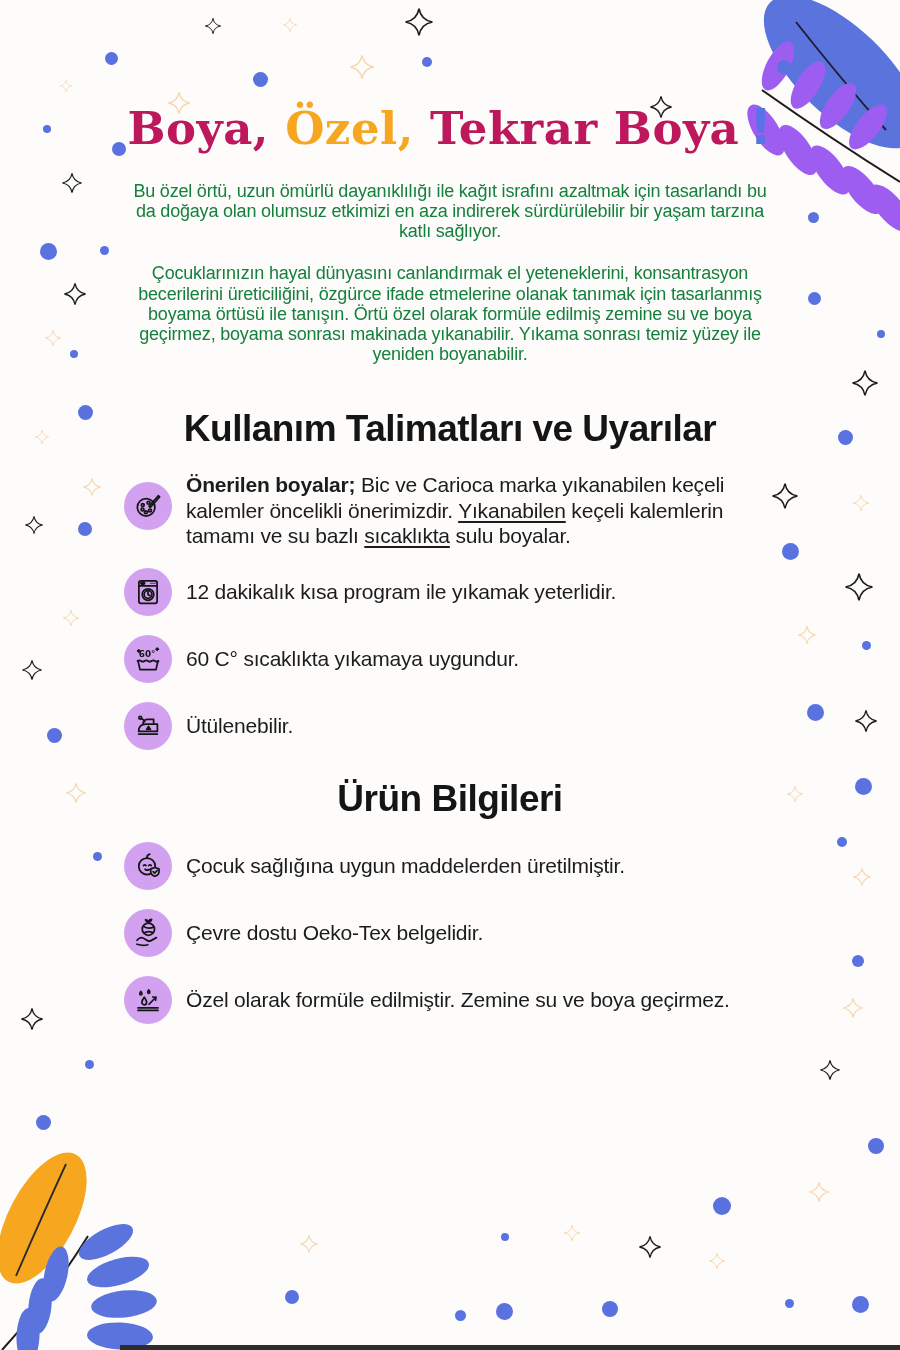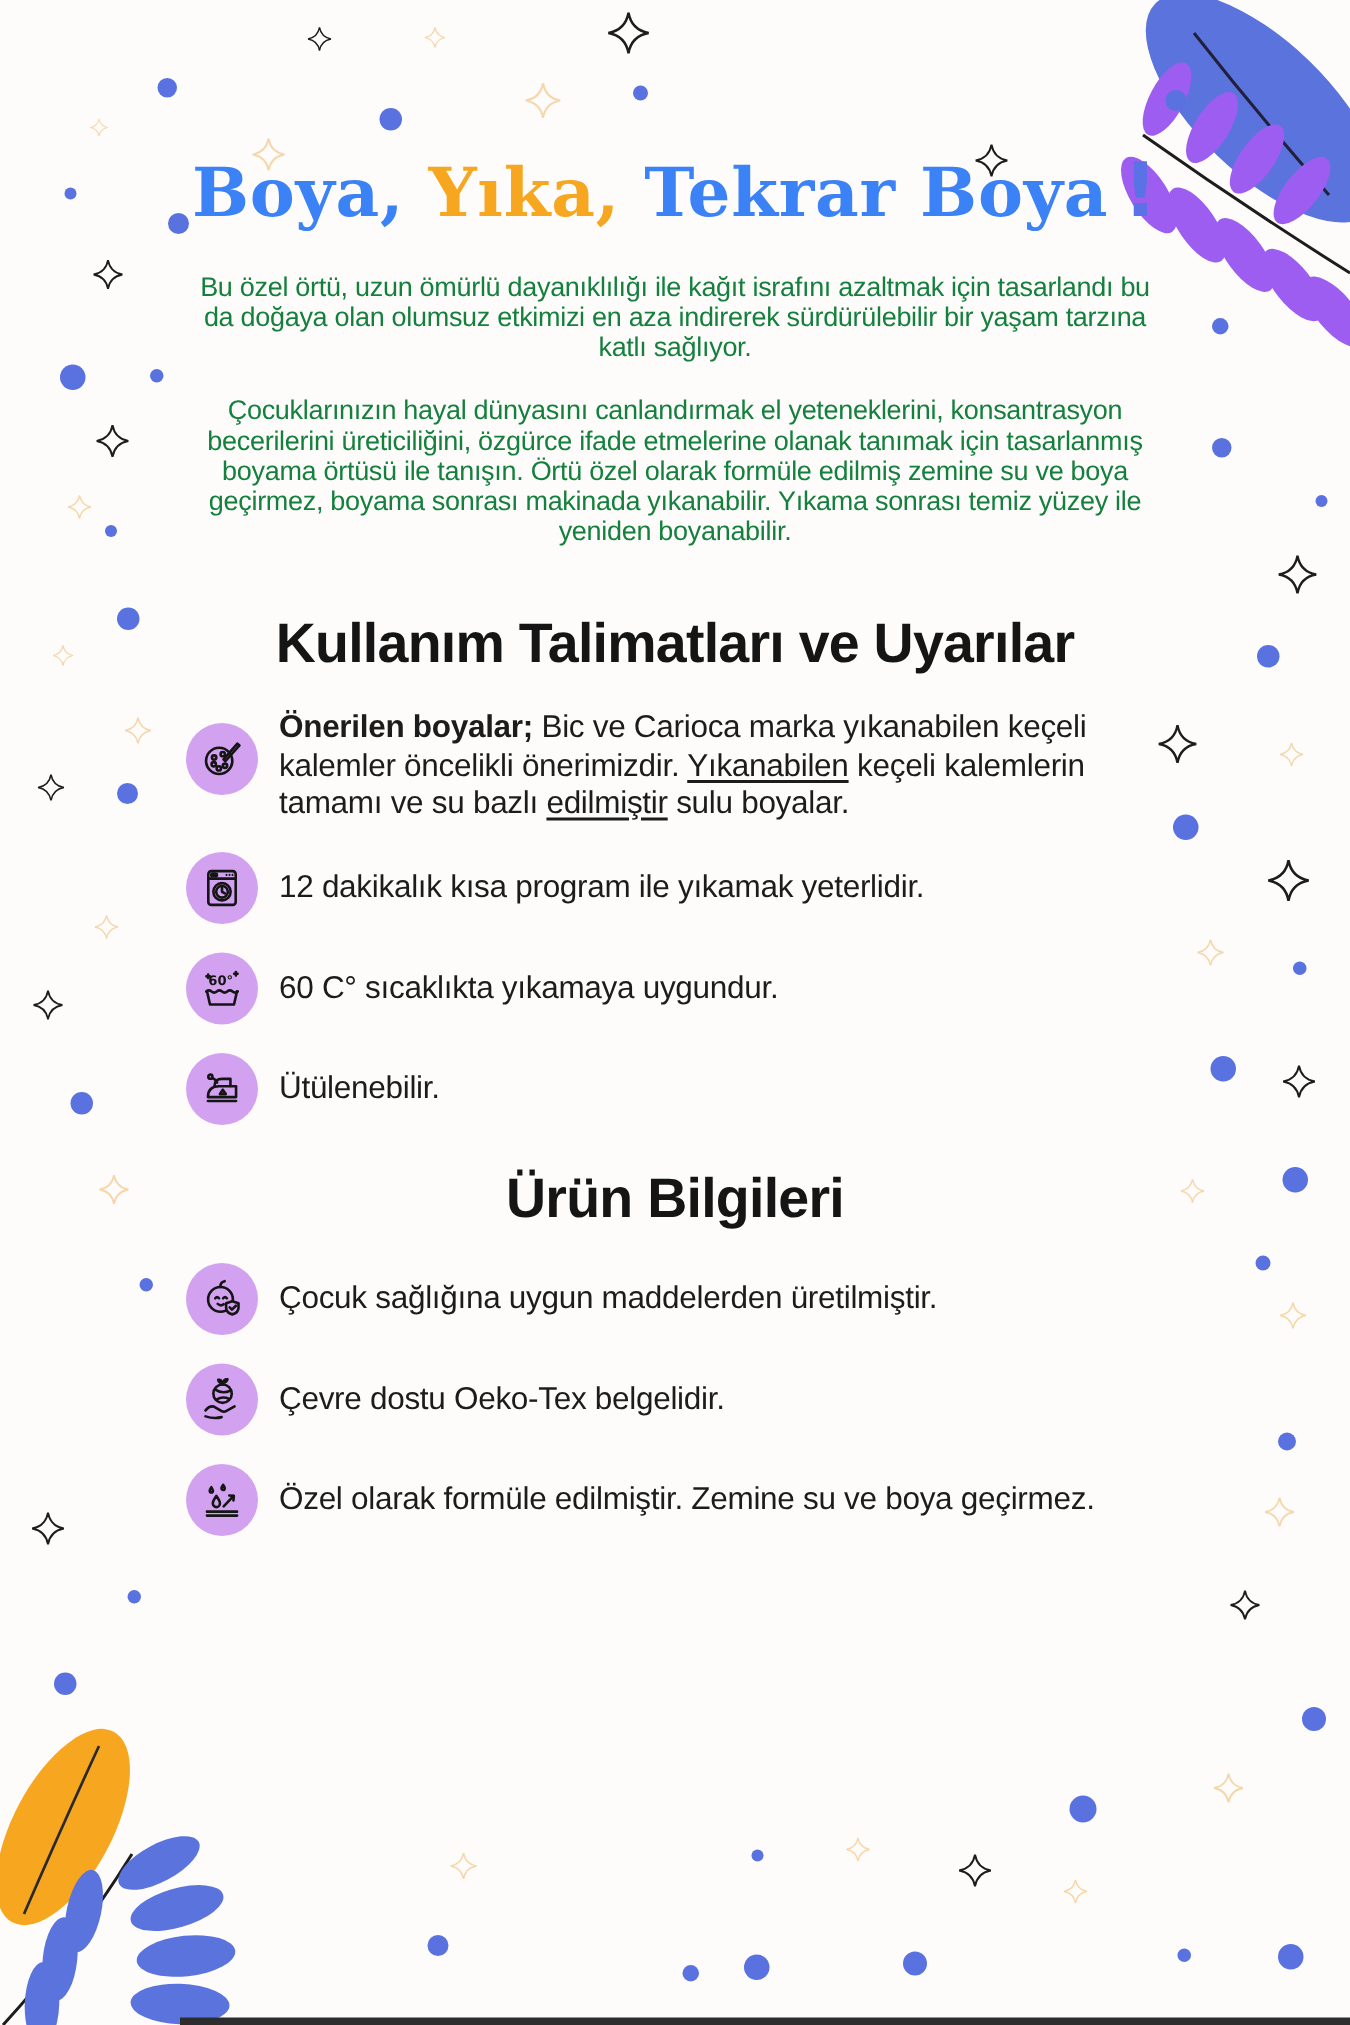--- a/index.html
+++ b/index.html
@@ -16,21 +16,21 @@
   
   .title{
     margin:100px auto 0;
     text-align:center;
     font-family:"DejaVu Serif","Liberation Serif",serif;
     font-weight:700;
     font-size:45px;
     letter-spacing:.5px;
     line-height:1.1;
   }
-  .t-blue{color:#3b82f6;}
+  .t-blue{color:#be185d;}
   .t-orange{color:#f7a61f;}
   .t-excl{
     font-family:"DejaVu Sans","Liberation Sans",sans-serif;
     font-weight:700;color:#5b72e6;font-size:50px;margin-left:10px;
   }
   
   .intro{
     margin:26px auto 0;
     width:645px;
     text-align:center;
@@ -243,21 +243,21 @@
         </svg></div>
       <div class="decor" style="left: 809px; top: 1182px; width: 20px; height: 20px;"><svg width="20" height="20" viewBox="0 0 100 100">
           <path d="M50 2 C55 30 70 45 98 50 C70 55 55 70 50 98 C45 70 30 55 2 50 C30 45 45 30 50 2 Z" fill="none" stroke="#f5d7ab" stroke-width="6"></path>
         </svg></div>
     </div>
 
   <div class="content">
 
     <h1 class="title">
       <span class="t-blue">Boya,</span>
-      <span class="t-orange">Yıka,</span>
+      <span class="t-orange">Özel,</span>
       <span class="t-blue">Tekrar Boya</span><span class="t-excl">!</span>
     </h1>
 
     <p class="intro">Bu özel örtü, uzun ömürlü dayanıklılığı ile kağıt israfını azaltmak için tasarlandı bu da doğaya olan olumsuz etkimizi en aza indirerek sürdürülebilir bir yaşam tarzına katlı sağlıyor.</p>
     <p class="intro second">Çocuklarınızın hayal dünyasını canlandırmak el yeteneklerini, konsantrasyon becerilerini üreticiliğini, özgürce ifade etmelerine olanak tanımak için tasarlanmış boyama örtüsü ile tanışın. Örtü özel olarak formüle edilmiş zemine su ve boya geçirmez, boyama sonrası makinada yıkanabilir. Yıkama sonrası temiz yüzey ile yeniden boyanabilir.</p>
 
     <h2 class="section-heading">Kullanım Talimatları ve Uyarılar</h2>
 
     <div class="items">
 
@@ -267,21 +267,21 @@
             <circle cx="10.5" cy="13" r="7"></circle>
             <circle cx="7.8" cy="11.2" r="1.15"></circle>
             <circle cx="7.6" cy="14.8" r="1.15"></circle>
             <circle cx="10.3" cy="17" r="1.15"></circle>
             <circle cx="13.6" cy="15.6" r="1.15"></circle>
             <circle cx="12.4" cy="9.4" r="1.15"></circle>
             <path d="M12.8 12.2 L20.2 3.8 L21.3 4.8 L13.8 13.2 Z"></path>
           </svg>
         </span>
         <p class="item-text">
-          <b>Önerilen boyalar;</b><span> Bic ve Carioca marka yıkanabilen keçeli kalemler öncelikli önerimizdir. </span><u>Yıkanabilen</u><span> keçeli kalemlerin tamamı ve su bazlı </span><u>edilmiştir</u><span> sulu boyalar.</span>
+          <b>Önerilen boyalar;</b><span> Bic ve Carioca marka yıkanabilen keçeli kalemler öncelikli önerimizdir. </span><u>Yıkanabilen</u><span> keçeli kalemlerin tamamı ve su bazlı </span><u>sıcaklıkta</u><span> sulu boyalar.</span>
         </p>
       </div>
 
       <div class="item">
         <span class="icon-circle">
           <svg class="ic" width="30" height="30" viewBox="0 0 24 24">
             <rect x="4.7" y="3" width="14.6" height="18" rx="1.6"></rect>
             <line x1="4.7" y1="7" x2="19.3" y2="7"></line>
             <rect x="6.3" y="4.3" width="3" height="1.4" rx="0.7"></rect>
             <circle cx="14.4" cy="5" r="0.55" fill="#151515" stroke="none"></circle>

